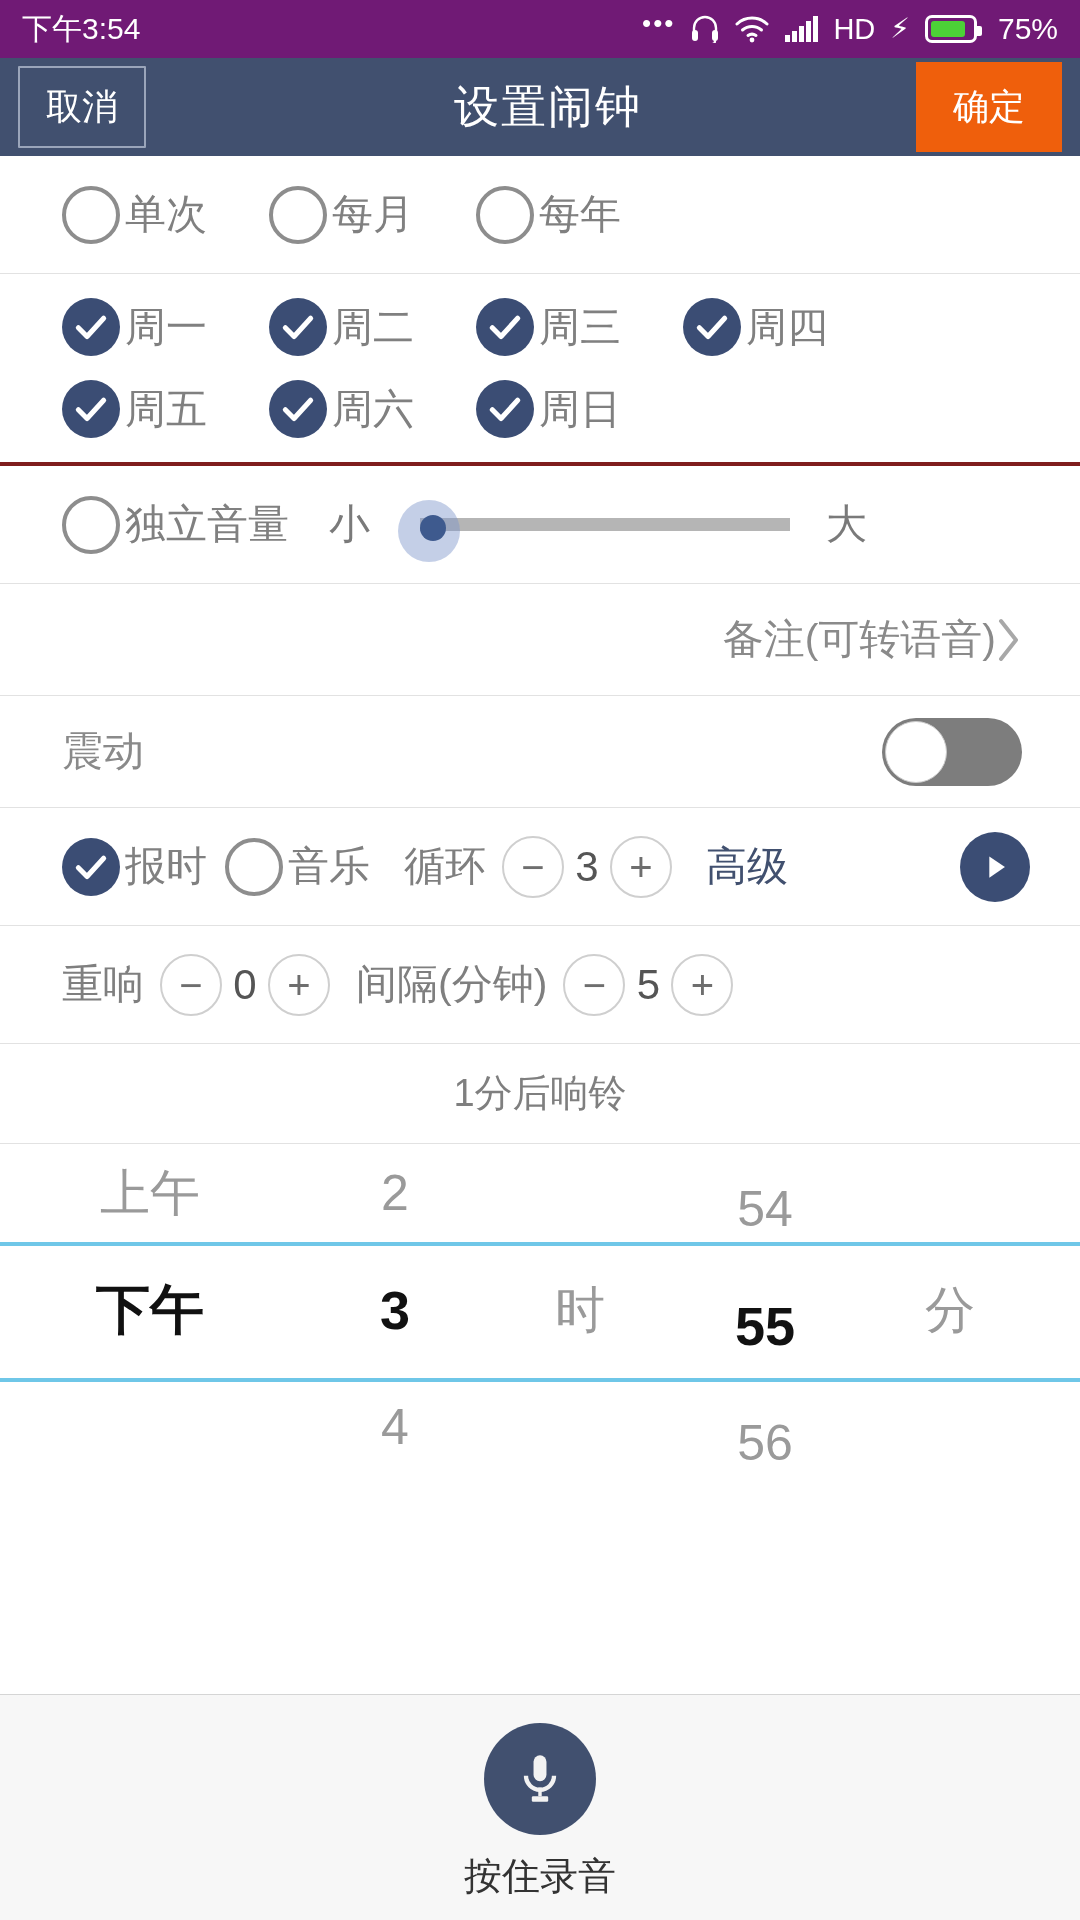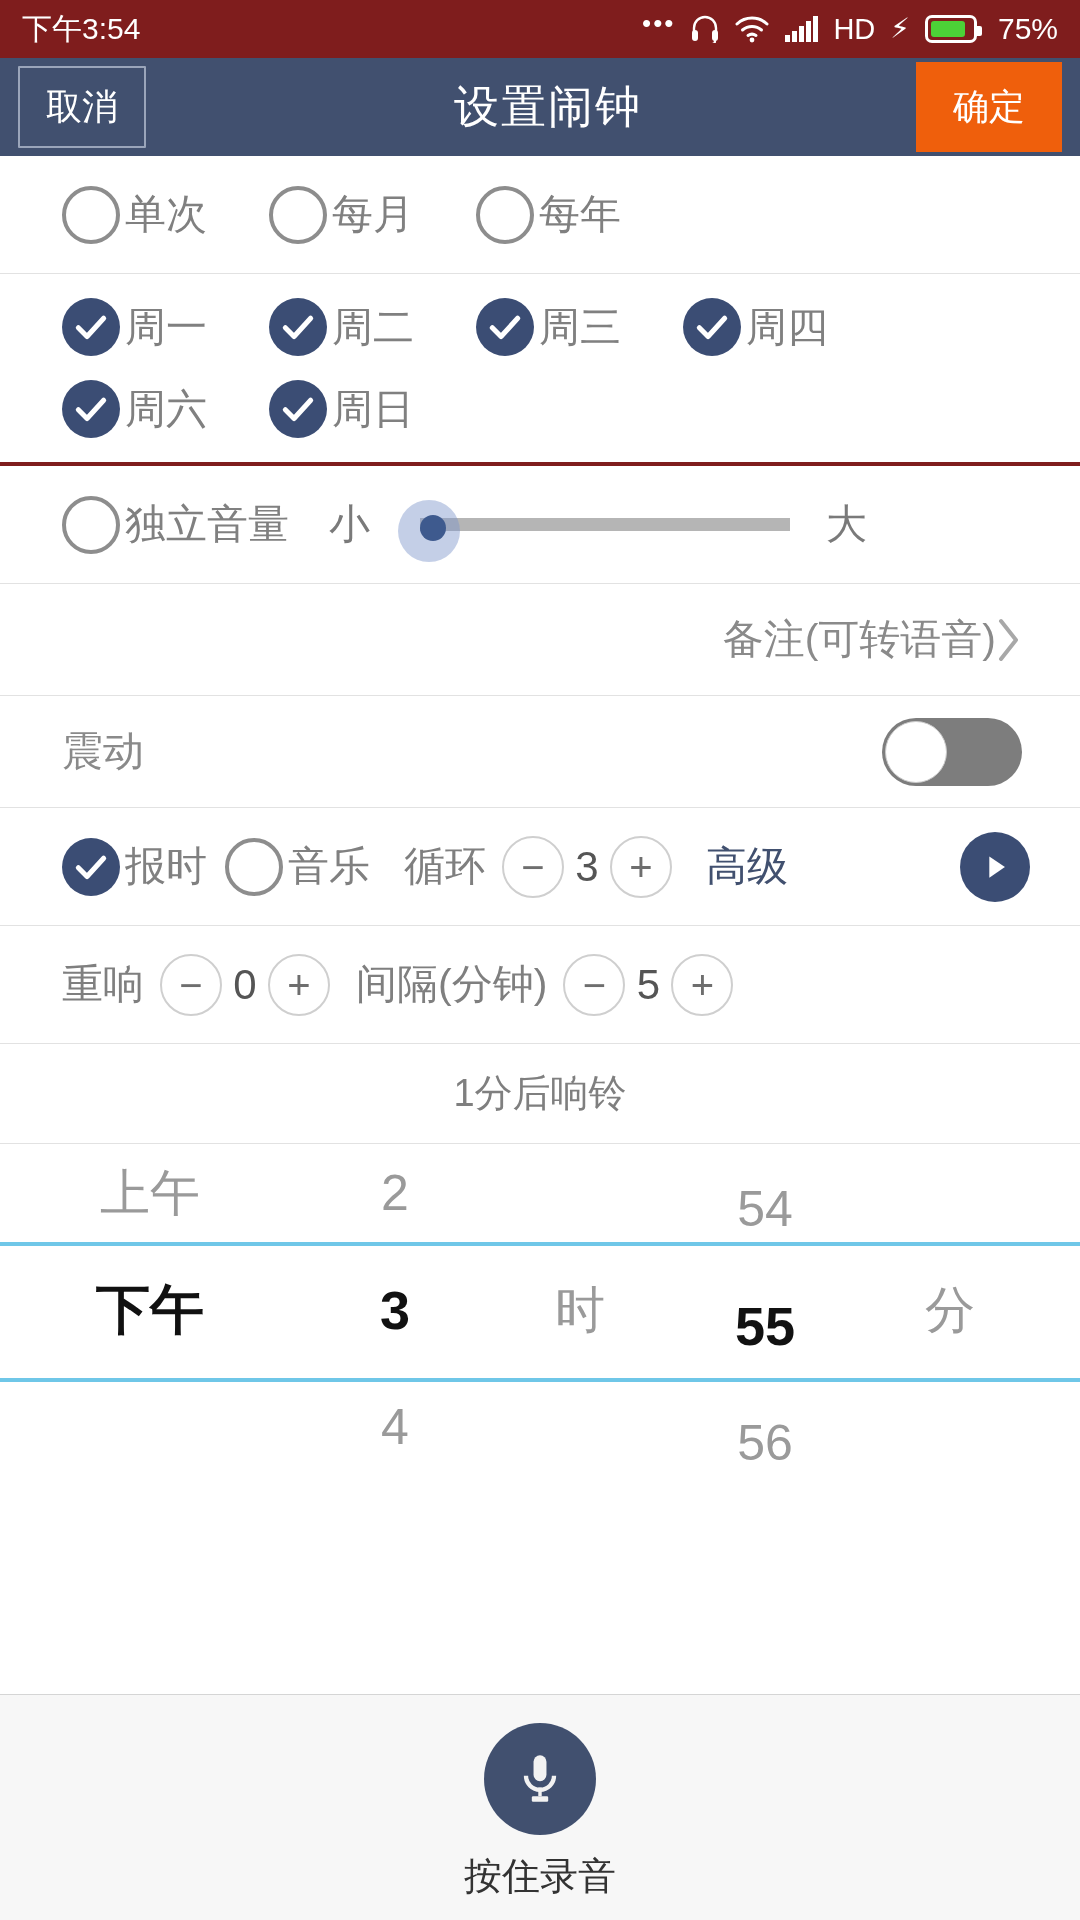--- a/index.html
+++ b/index.html
@@ -146,21 +146,21 @@
     display:flex; flex-direction:column; align-items:center; justify-content:center;
   }
   .mic-btn { width:112px; height:112px; border-radius:50%; background:#41506F; display:flex; align-items:center; justify-content:center; }
   .rec-label { margin-top:16px; font-size:38px; color:#333; }
 </style>
 </head>
 <body>
 
 <div class="phone">
 
-  <div class="statusbar" style="background: #7f1d1d;">
+  <div class="statusbar" style="background: #701a75;">
     <div class="sb-time">下午3:54</div>
     <div class="sb-spacer"></div>
     <div class="sb-icons">
       <span class="ic dots">•••</span>
       <span class="ic">
         <svg width="30" height="28" viewBox="0 0 30 28">
             <path d="M4 17 V13 a11 11 0 0 1 22 0 V17" fill="none" stroke="#fff" stroke-width="2.4"></path>
             <rect x="2" y="15" width="6" height="11" rx="3" fill="#fff"></rect>
             <rect x="22" y="15" width="6" height="11" rx="3" fill="#fff"></rect>
             <path d="M25 25 v1 a3 3 0 0 1 -3 3 h-4" fill="none" stroke="#fff" stroke-width="2.2"></path>
@@ -250,20 +250,28 @@
         <span class="opt-label">周四</span>
       </div>
     </div>
     <div class="wk-line">
       <div class="opt">
         <span class="circ on">
           <svg viewBox="0 0 24 24">
               <path d="M4 12.5 L9.5 18 L20 6.5" fill="none" stroke="#fff" stroke-width="3.2" stroke-linecap="round" stroke-linejoin="round"></path>
             </svg>
         </span>
+        <span class="opt-label">周五</span>
+      </div>
+      <div class="opt">
+        <span class="circ on">
+          <svg viewBox="0 0 24 24">
+              <path d="M4 12.5 L9.5 18 L20 6.5" fill="none" stroke="#fff" stroke-width="3.2" stroke-linecap="round" stroke-linejoin="round"></path>
+            </svg>
+        </span>
         <span class="opt-label">周六</span>
       </div>
       <div class="opt">
         <span class="circ on">
           <svg viewBox="0 0 24 24">
               <path d="M4 12.5 L9.5 18 L20 6.5" fill="none" stroke="#fff" stroke-width="3.2" stroke-linecap="round" stroke-linejoin="round"></path>
             </svg>
         </span>
         <span class="opt-label">周日</span>
       </div>

